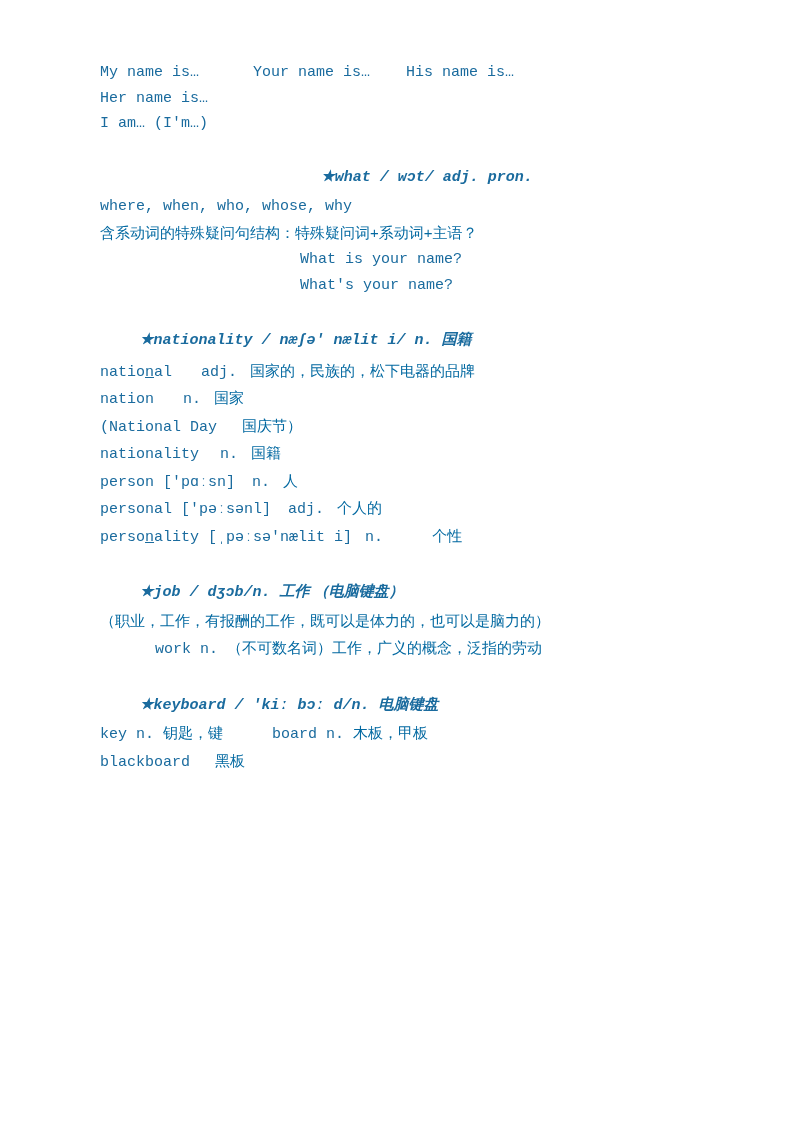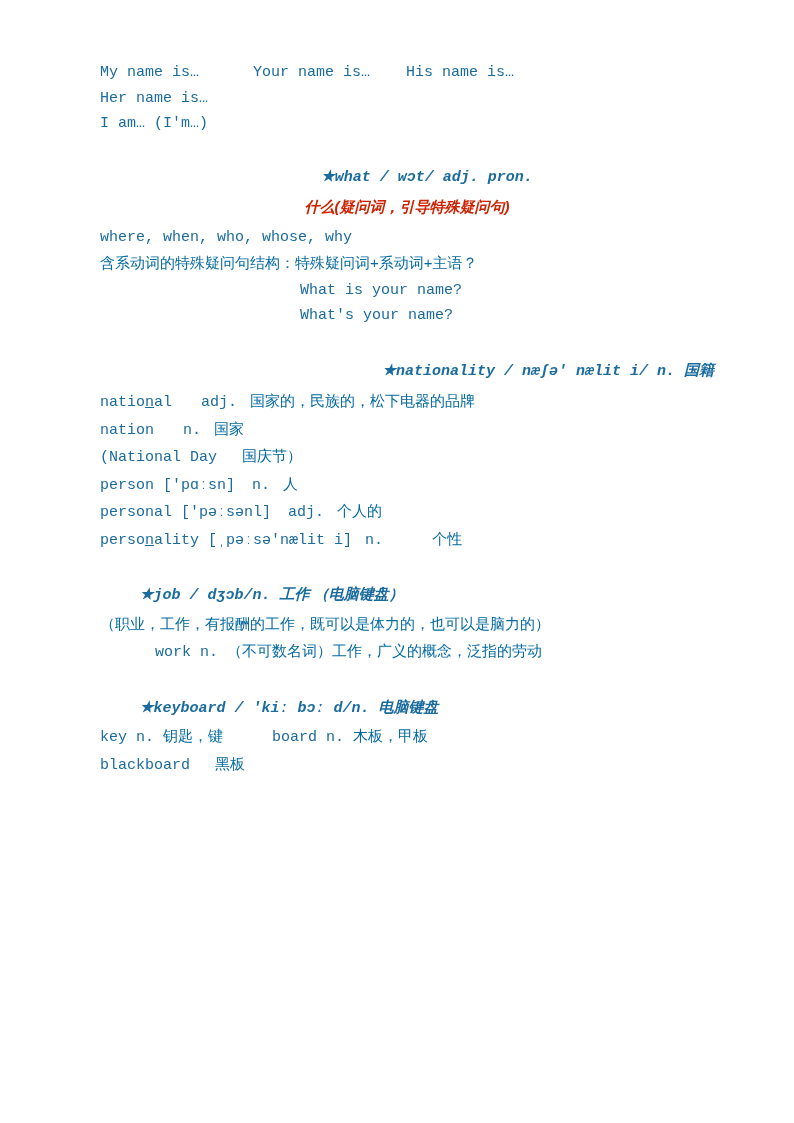--- a/index.html
+++ b/index.html
@@ -87,46 +87,48 @@
   <div class="section">
     <span class="line blue">My name is…      Your name is…    His name is…</span>
     <span class="line blue">Her name is…</span>
     <span class="line blue">I am… (I'm…)</span>
   </div>
 
   <div class="section">
     <div class="heading-block indent-1">
       <span class="star-heading bold">★what / wɔt/  adj. pron.</span>
     </div>
-    <div class="heading-block">
-      <span class="chinese-def bold"><span class="zh">什么(疑问词，引导特殊疑问句)</span></span>
-    </div>
     <span class="entry-line blue">where, when, who, whose, why</span>
     <span class="entry-line red"><span class="zh">含系动词的特殊疑问句结构：特殊疑问词+系动词+主语？</span></span>
     <span class="entry-line blue indent-3" style="display:block;padding-left:200px;">What is your name?</span>
     <span class="entry-line blue" style="display:block;padding-left:200px;">What's your name?</span>
   </div>
 
   <div class="section">
-    <div class="indent-1 heading-block" style="text-align:right;padding-left:40px;">
+    <div class="indent-1 heading-block" style="text-align:left;padding-left:40px;">
       <span class="star-heading bold">★nationality / næʃə'  nælit i/   n. <span class="zh">国籍</span></span>
     </div>
     <div class="entry-line">
       <span class="blue">natio<span style="text-decoration:underline;">n</span>al</span>
       <span class="blue" style="padding-left:20px;">adj. </span>
       <span class="red zh" style="padding-left:4px;">国家的，民族的，松下电器的品牌</span>
     </div>
     <div class="entry-line">
       <span class="blue">nation</span>
       <span class="blue" style="padding-left:20px;">n. </span>
       <span class="red zh" style="padding-left:4px;">国家</span>
     </div>
     <div class="entry-line">
       <span class="blue">(National Day</span>
       <span class="red zh" style="padding-left:16px;margin-top:24px;">国庆节）</span>
+    </div>
+    <div class="entry-line">
+      <span class="blue">nationality</span>
+      <span class="blue" style="padding-left:12px;">n. </span>
+      <span class="red zh" style="padding-left:4px;">国籍</span>
     </div>
     <div class="entry-line">
       <span class="blue">person ['pɑːsn]</span>
       <span class="blue" style="padding-left:8px;">n. </span>
       <span class="red zh" style="padding-left:4px;">人</span>
     </div>
     <div class="entry-line">
       <span class="blue">personal ['pəːsənl]</span>
       <span class="blue" style="padding-left:8px;">adj.</span>
       <span class="red zh" style="padding-left:4px;margin-top:36px;">个人的</span>

